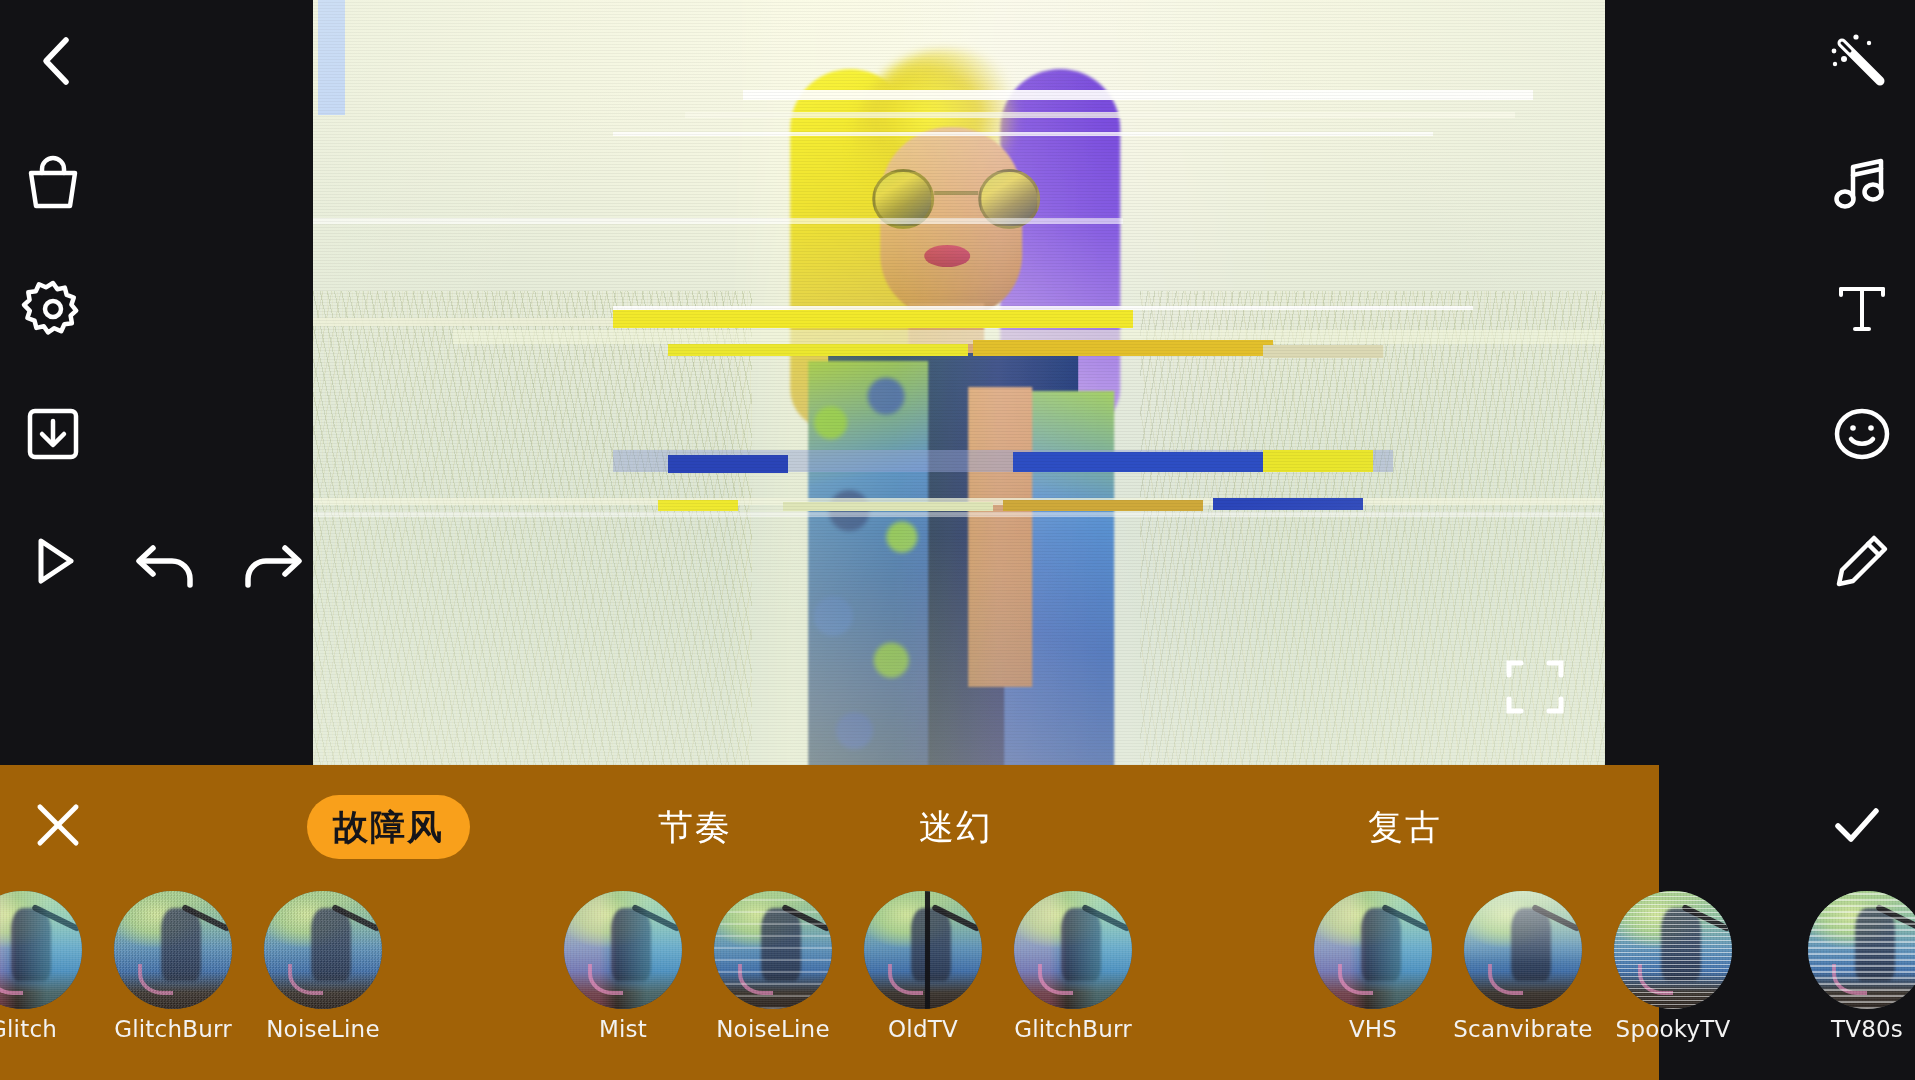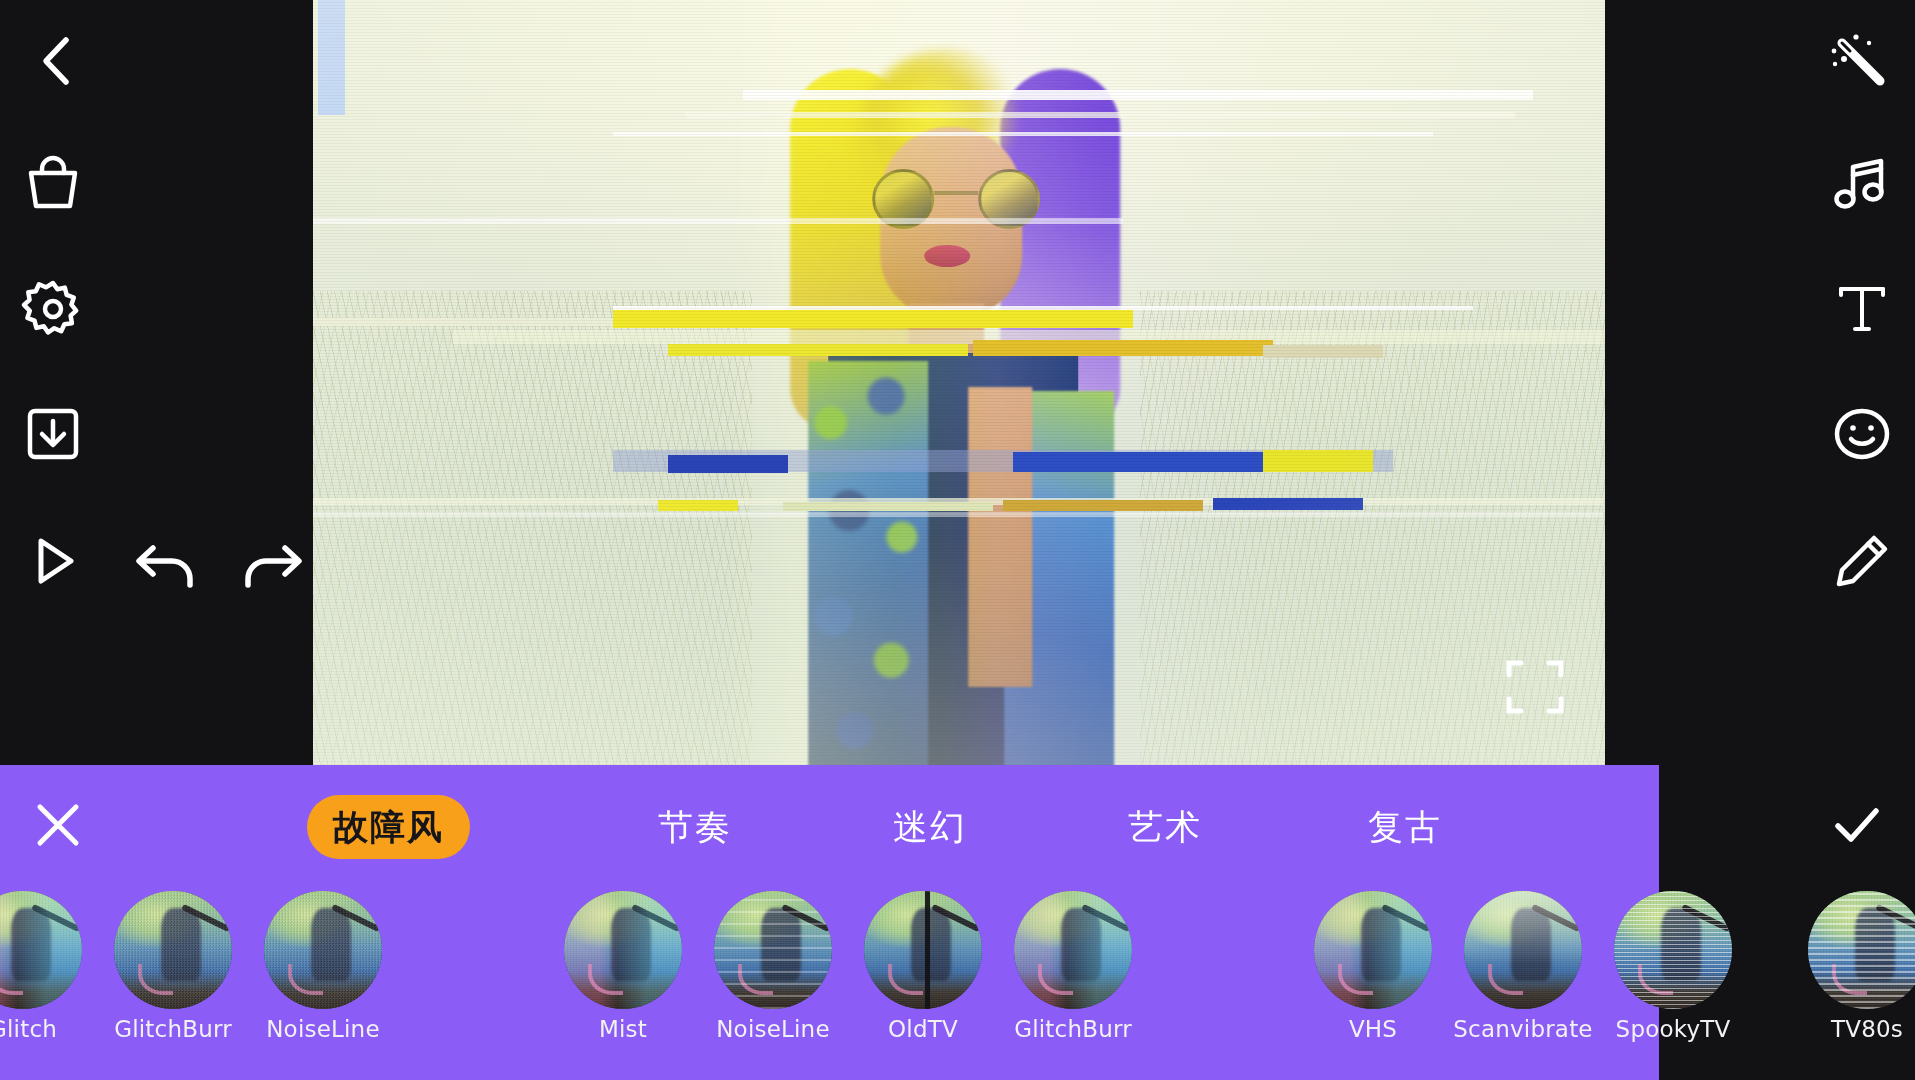--- a/index.html
+++ b/index.html
@@ -130,21 +130,21 @@
   .rail { position: absolute; top: 0; width: 313px; height: 765px; }
   .rail.left { left: 0; } .rail.right { right: 0; width: 310px; }
   .icon-btn {
     position: absolute; width: 78px; height: 78px;
     display: flex; align-items: center; justify-content: center;
     cursor: pointer;
   }
   .icon-btn svg { display: block; }
 
   
-  #panel { position: absolute; left: 0; top: 765px; width: 1659px; height: 315px; background: #8b5cf6; }
+  #panel { position: absolute; left: 0; top: 765px; width: 1659px; height: 315px; background: #a16207; }
 
   #tabrow { position: absolute; left: 0; top: 0; width: 1915px; height: 123px; }
   .tab {
     position: absolute; top: 30px; height: 64px;
     display: flex; align-items: center; justify-content: center;
     font-size: 35px; color: #ffffff; letter-spacing: 2px; cursor: pointer;
     font-family: "DejaVu Sans", "Liberation Sans", sans-serif;
   }
   .tab.active { background: #f9a01b; color: #15151a; border-radius: 34px; padding: 0 26px; font-weight: 600; }
 
@@ -372,25 +372,22 @@
             <path d="M46 10 L10 46"></path>
         </svg>
       </div>
 
       <div class="tab active" style="left:307px;">
           <span>故障风</span>
         </div>
       <div class="tab" style="left:630px;width:130px;">
           <span>节奏</span>
         </div>
-      <div class="tab" style="left:865px;width:130px;align-items:center;">
+      <div class="tab" style="left:891px;width:130px;align-items:center;">
           <span>迷幻</span>
-        </div>
-      <div class="tab" style="left:1100px;width:130px;">
-          <span>艺术</span>
         </div>
       <div class="tab" style="left:1340px;width:130px;">
           <span>复古</span>
         </div>
 
       <div id="confirmbtn">
         <svg width="58" height="58" viewBox="0 0 58 58" fill="none" stroke="#ffffff" stroke-width="5.5" stroke-linecap="round" stroke-linejoin="round">
           <path d="M10 30 L23 43 L48 15"></path>
         </svg>
       </div>

